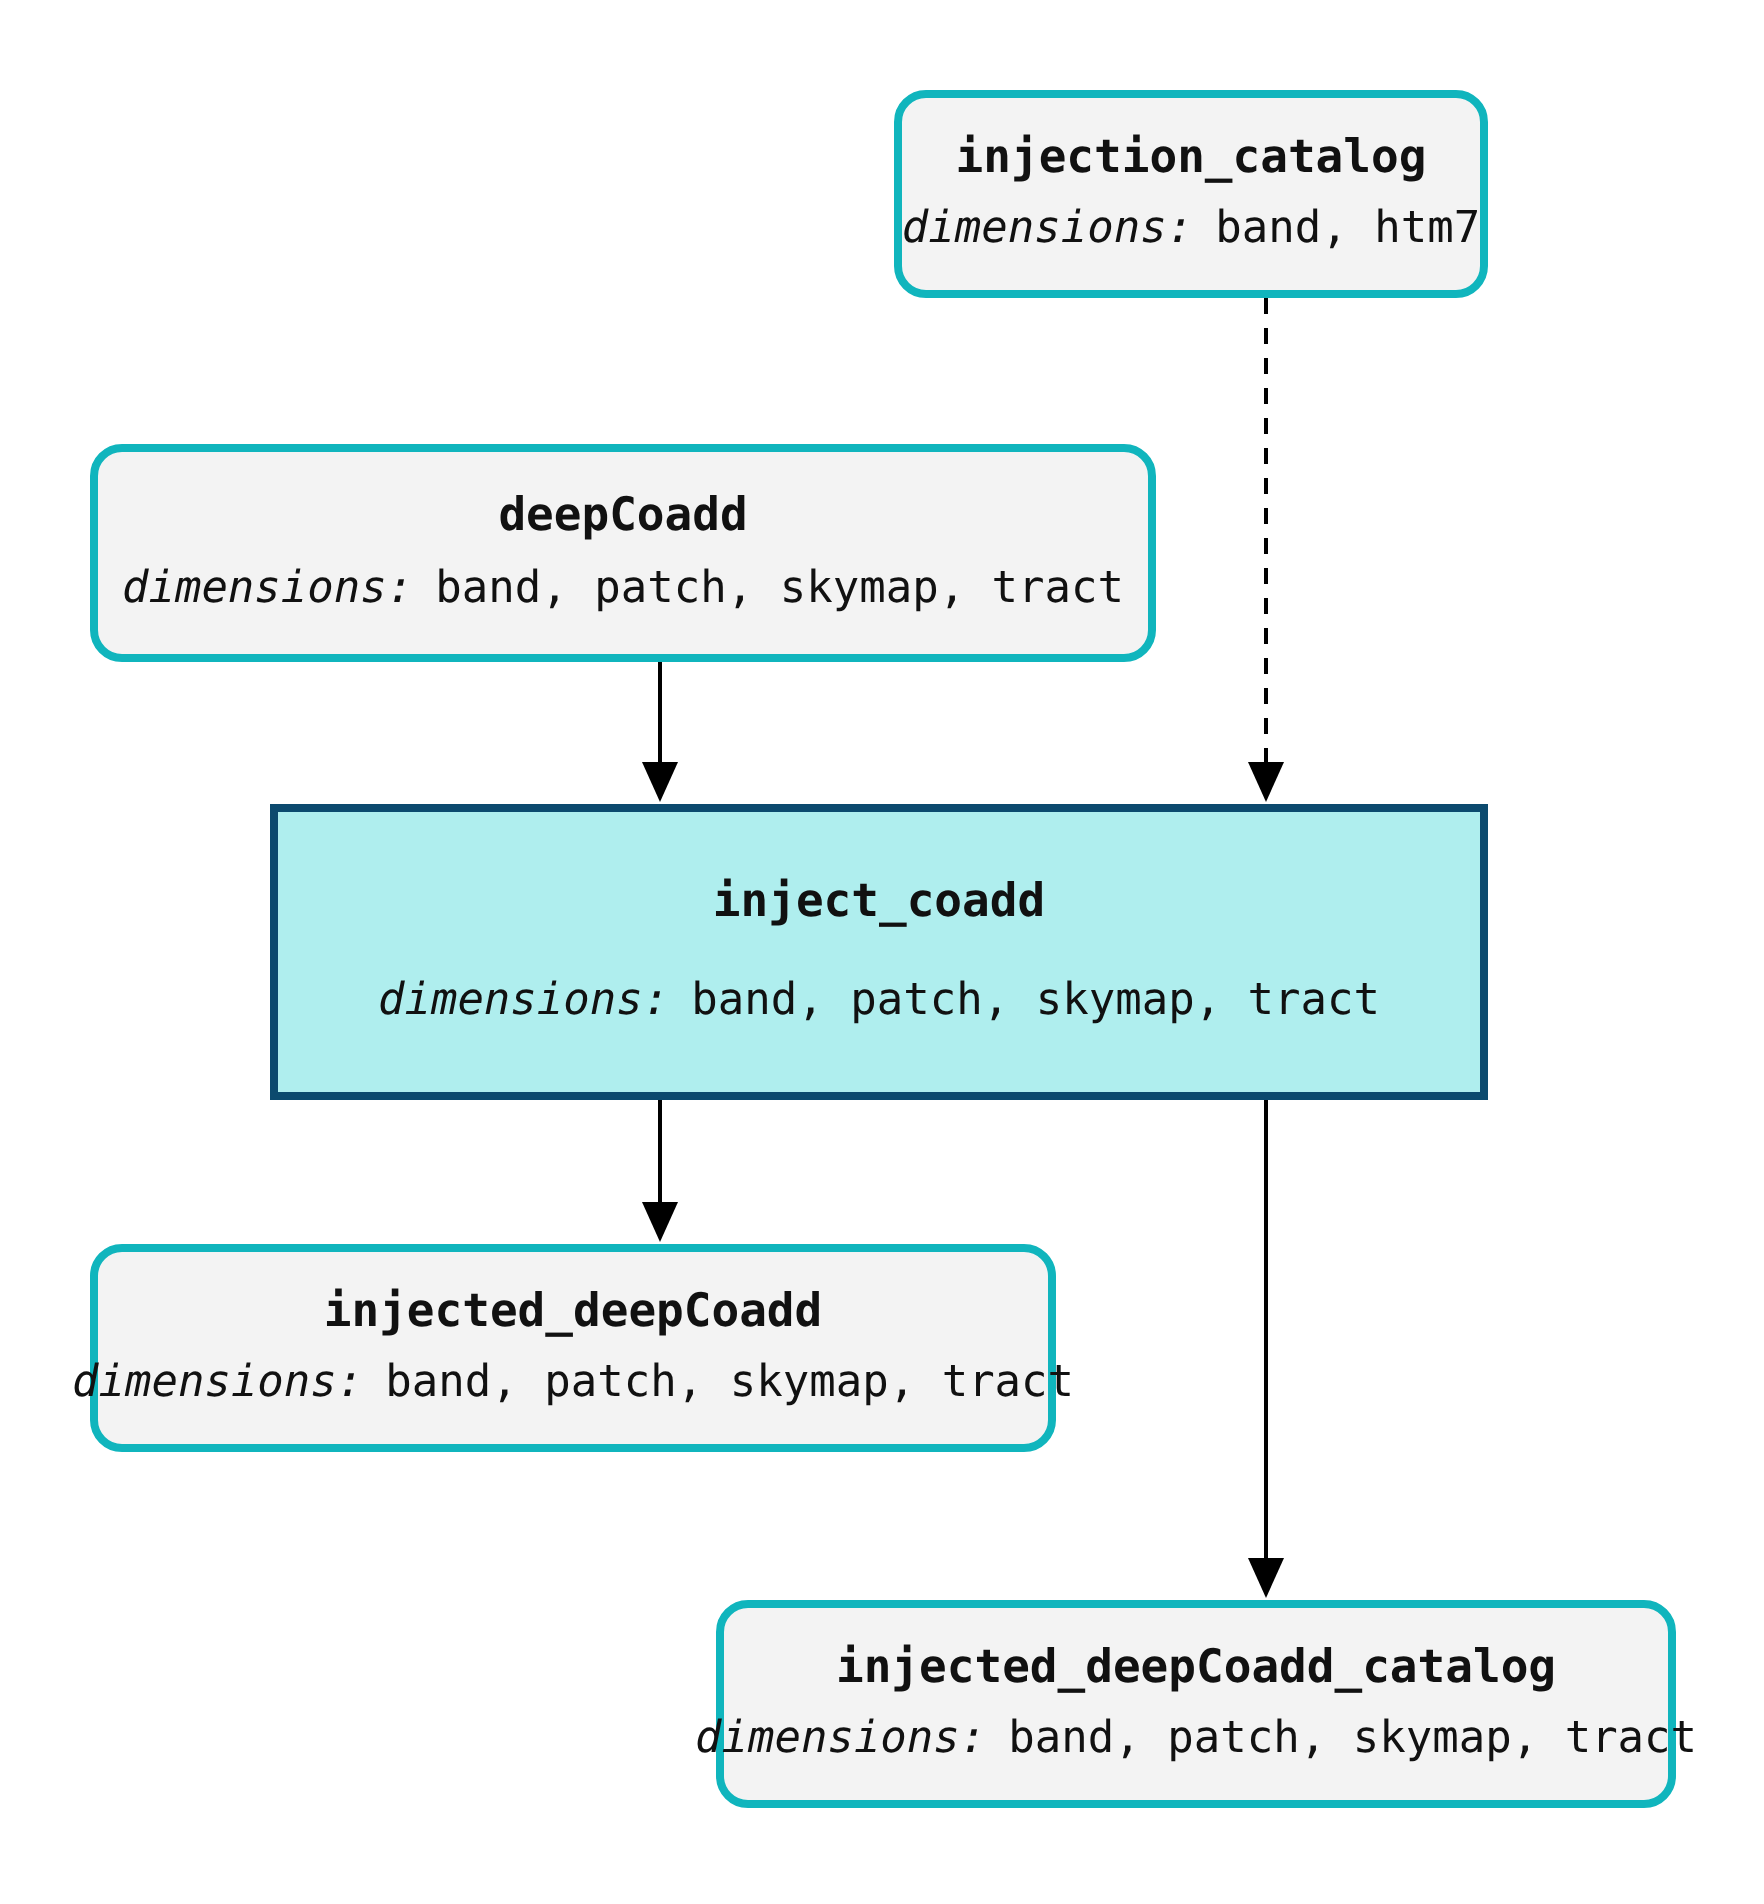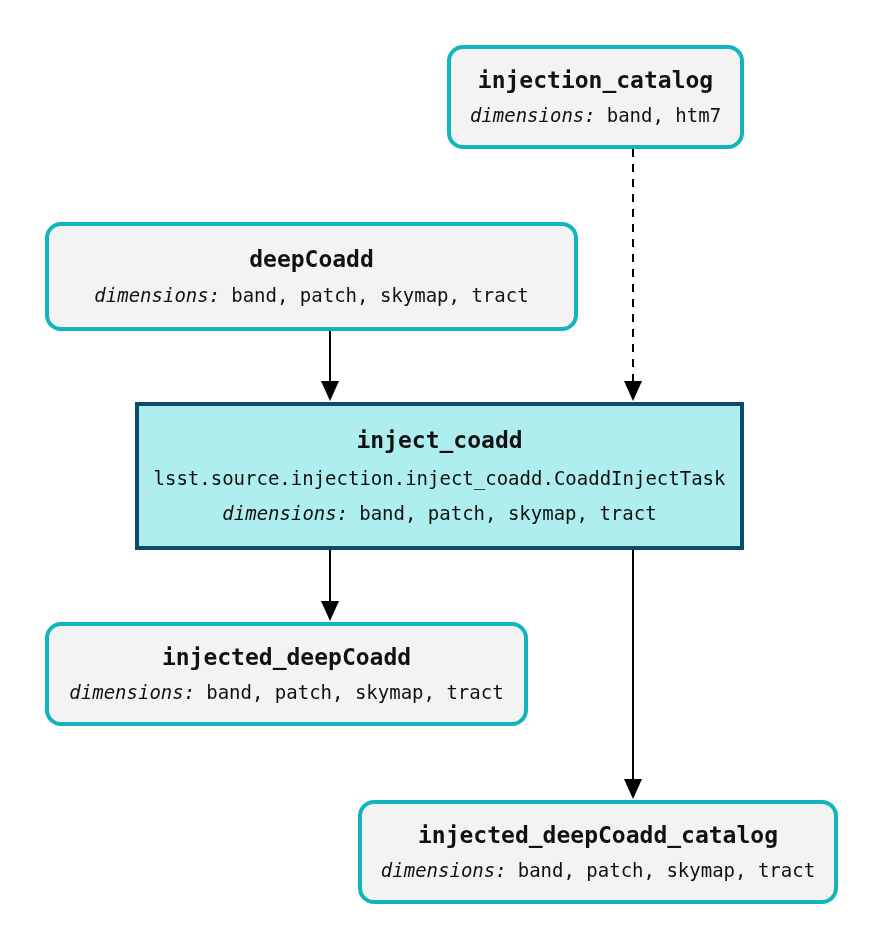--- a/index.html
+++ b/index.html
@@ -44,21 +44,21 @@
     border: 4px solid #0c4a6e;
     border-radius: 0;
   }
   .node-title {
     font-weight: bold;
     font-size: 23px;
     line-height: 1.1;
     white-space: nowrap;
   }
   .node-line {
-    font-size: 19px;
+    font-size: 22px;
     line-height: 1.1;
     white-space: nowrap;
   }
   .dims-label { font-style: italic; }
   .dims-value { margin-left: 11px; }
 
   
   #n-injection-catalog        { left: 447px; top:  45px; width: 297px; height: 104px; }
   #n-deepcoadd                { left:  45px; top: 222px; width: 533px; height: 109px; }
   #n-inject-coadd             { left: 135px; top: 402px; width: 609px; height: 148px; }
@@ -102,21 +102,20 @@
 
   <div class="node dataset" id="n-deepcoadd">
     <div class="node-title">deepCoadd</div>
     <div class="node-line">
       <span class="dims-label">dimensions:</span><span class="dims-value">band, patch, skymap, tract</span>
     </div>
   </div>
 
   <div class="node task" id="n-inject-coadd">
     <div class="node-title">inject_coadd</div>
-    <div class="node-line">lsst.source.injection.inject_coadd.CoaddInjectTask</div>
     <div class="node-line">
       <span class="dims-label">dimensions:</span><span class="dims-value">band, patch, skymap, tract</span>
     </div>
   </div>
 
   <div class="node dataset" id="n-injected-deepcoadd">
     <div class="node-title">injected_deepCoadd</div>
     <div class="node-line">
       <span class="dims-label">dimensions:</span><span class="dims-value">band, patch, skymap, tract</span>
     </div>

